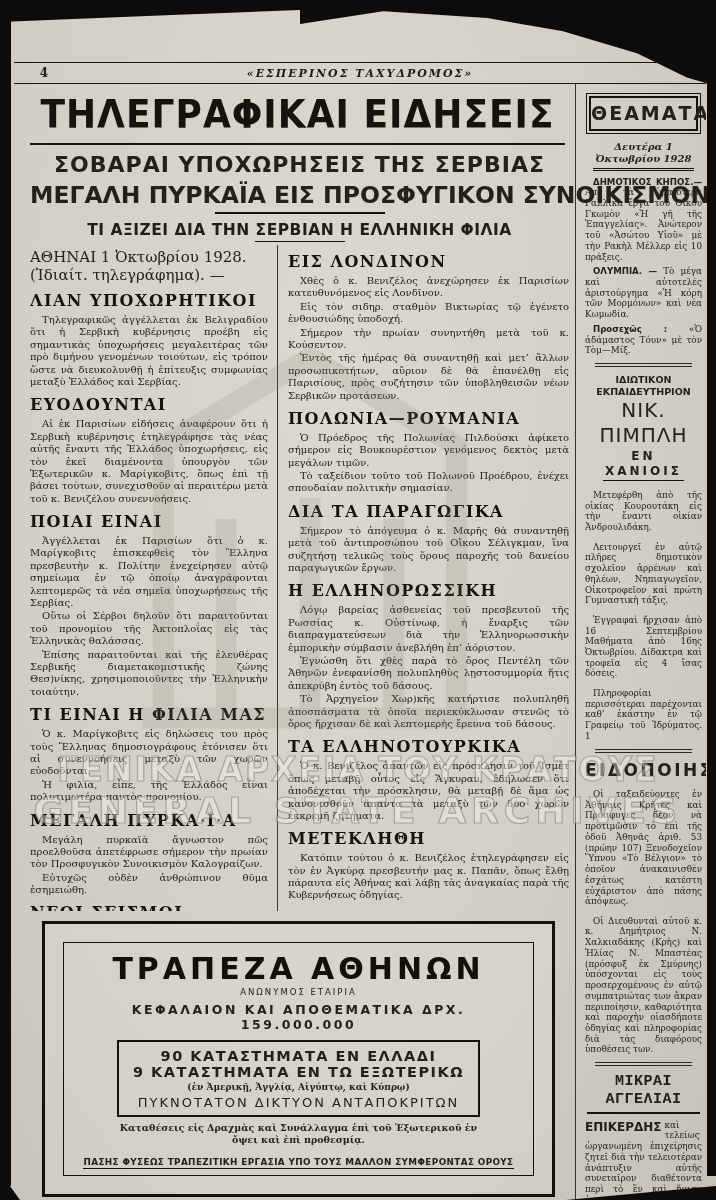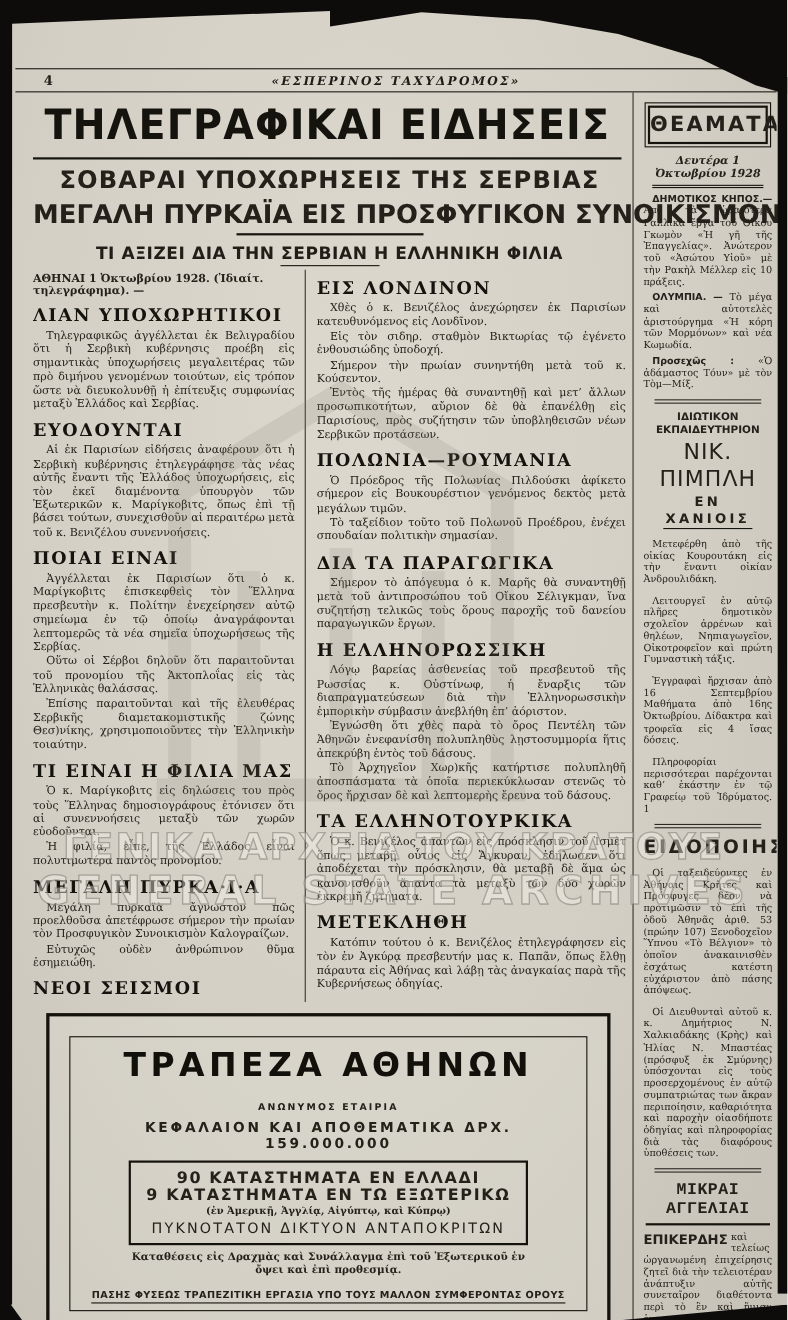--- a/index.html
+++ b/index.html
@@ -33,28 +33,28 @@
     transform:scaleY(1.06);white-space:nowrap;color:#15130e;}
   .sub1{text-align:center;font-family:"DejaVu Sans",sans-serif;font-weight:bold;font-size:22px;letter-spacing:1px;margin-top:7px;white-space:nowrap;}
   .sub2{text-align:center;font-family:"DejaVu Sans",sans-serif;font-weight:bold;font-size:23.5px;margin-top:4px;white-space:nowrap;}
   .sub2-deco{width:170px;margin:3px auto 0;border-top:2px solid #17150f;}
   .sub3{text-align:center;font-family:"DejaVu Sans",sans-serif;font-weight:bold;font-size:15.5px;letter-spacing:.5px;margin-top:7px;color:#211e18;white-space:nowrap;}
   .sub3-deco{width:90px;margin:2px auto 0;border-top:1.5px solid #17150f;}
   
   .cols{display:flex;height:666px;overflow:hidden;margin-top:3px;}
   .col-left{width:46%;border-right:1px solid #3a362e;padding-right:9px;box-sizing:border-box;}
   .col-mid{width:54%;padding-left:10px;box-sizing:border-box;}
-  .dateline{font-size:10px;font-weight:bold;margin:3px 0 1px;}
+  .dateline{font-size:15px;font-weight:normal;margin:3px 0 1px;}
   .art h3{text-align:left;font-size:16px;letter-spacing:1.5px;margin:7px 0 4px;font-weight:bold;color:#15130e;}
   .art p{font-size:10px;line-height:1.24;text-align:justify;text-indent:12px;margin:0 0 1px;}
   
   .bank{margin:10px 14px 0 12px;border:3.5px solid #14120c;padding:18px;background:rgba(224,220,210,.35);}
   .bank-in{border:1.5px solid #14120c;text-align:center;padding:8px 10px 6px;}
   .bank-name{font-family:"DejaVu Sans",sans-serif;font-weight:bold;font-size:30px;letter-spacing:4px;color:#12100b;}
-  .bank-type{font-family:"DejaVu Sans",sans-serif;font-weight:bold;font-size:8.5px;letter-spacing:2px;margin-top:16px;}
+  .bank-type{font-family:"DejaVu Sans",sans-serif;font-weight:normal;font-size:8.5px;letter-spacing:2px;margin-top:1px;}
   .bank-capital{font-family:"DejaVu Sans",sans-serif;font-size:12.5px;letter-spacing:2.5px;margin-top:5px;font-weight:bold;}
   .bank-box{border:2px solid #14120c;margin:8px auto 5px;width:78%;padding:6px 4px 5px;}
   .bank-l1,.bank-l2{font-family:"DejaVu Sans",sans-serif;font-weight:bold;font-size:14.5px;letter-spacing:1.5px;}
   .bank-note{font-size:9px;font-weight:bold;margin:2px 0;}
   .bank-network{font-family:"DejaVu Sans",sans-serif;font-size:13px;letter-spacing:2px;margin-top:3px;}
   .bank-deposits{font-size:9.5px;font-weight:bold;width:82%;margin:4px auto 3px;line-height:1.3;text-align:center;}
   .bank-footer{font-family:"DejaVu Sans",sans-serif;font-size:8.8px;font-weight:bold;letter-spacing:.4px;
     border-bottom:1.5px solid #14120c;display:inline-block;padding-bottom:1px;}
   
   .sidebar{flex:1;padding:4px 4px 0 9px;box-sizing:border-box;font-size:8.8px;line-height:1.22;overflow:hidden;}

